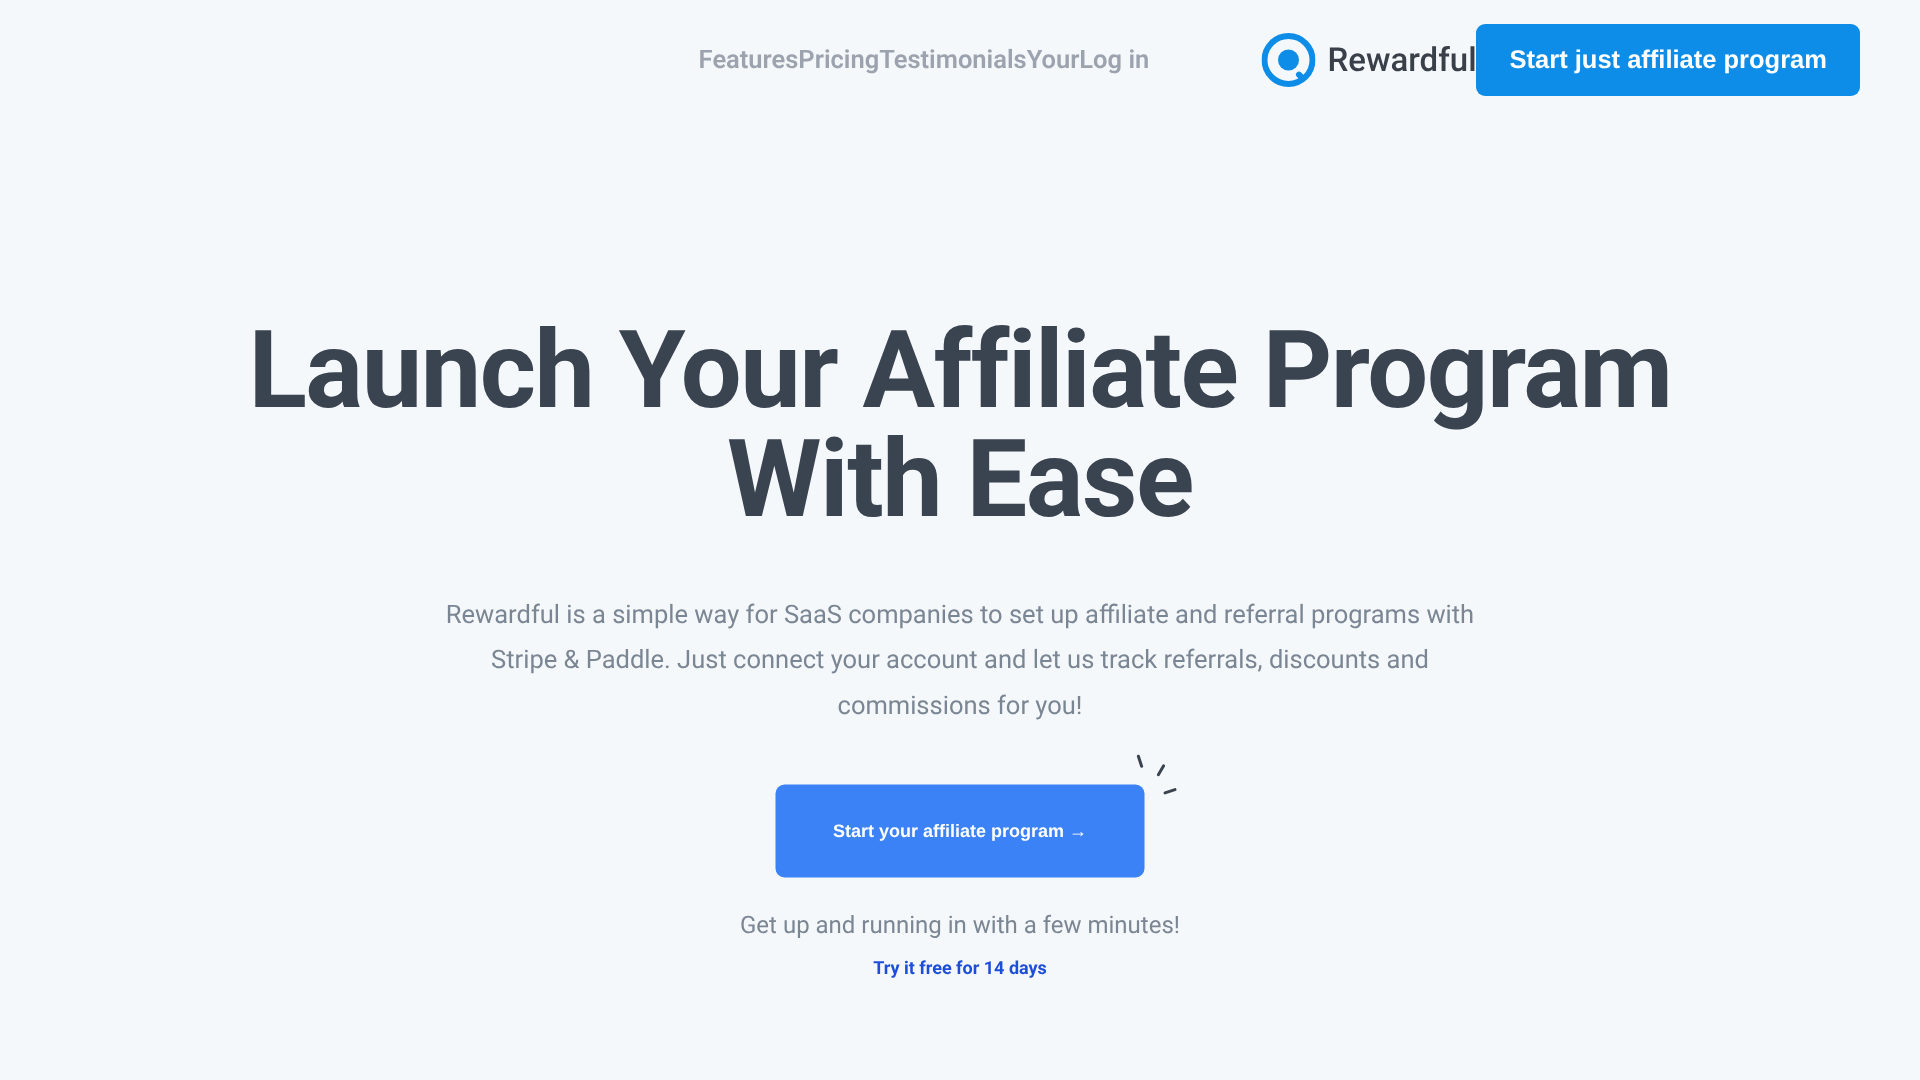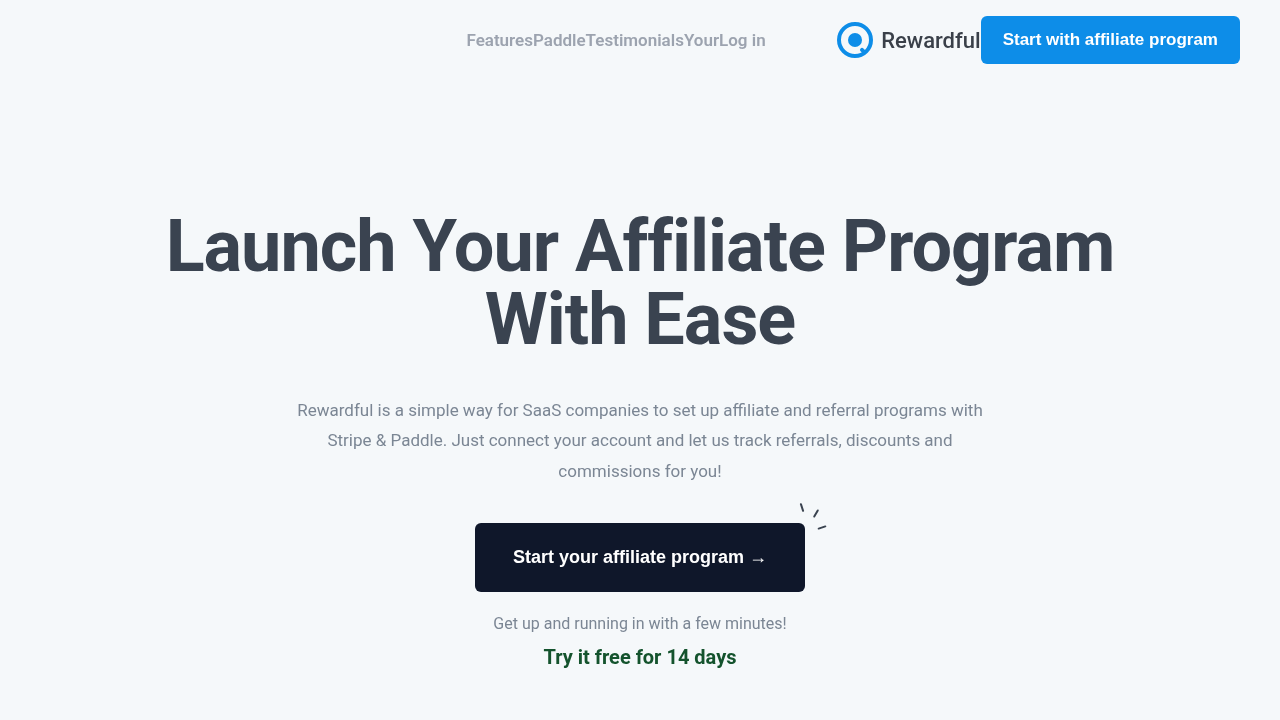--- a/index.html
+++ b/index.html
@@ -76,23 +76,23 @@
       color: #7b8694;
       line-height: 1.8;
       max-width: 700px;
       margin: 12px auto 36px;
     }
     .hero-cta-wrap {
       position: relative;
       display: inline-block;
     }
     .hero-cta {
-      background: #0f172a;
+      background: #3b82f6;
       color: #fff;
-      font-size: 18px;
+      font-size: 12px;
       font-weight: 700;
       padding: 24px 38px;
       border-radius: 6px;
       border: none;
       cursor: pointer;
     }
     .spark {
       position: absolute;
       top: -20px;
       right: -20px;
@@ -110,47 +110,47 @@
     .spark .s1 { top: 0; left: 6px; transform: rotate(-18deg); }
     .spark .s2 { top: 6px; left: 20px; transform: rotate(30deg); }
     .spark .s3 { top: 20px; left: 26px; transform: rotate(72deg); }
     .hero-note1 {
       font-size: 16px;
       color: #7b8694;
       margin-top: 22px;
       margin-bottom: 12px;
     }
     .hero-note2 {
-      font-size: 20px;
-      color: #14532d;
+      font-size: 12px;
+      color: #1d4ed8;
       font-weight: 700;
     }
   </style>
 </head>
 <body>
 
 <div class="header">
   <div class="logo-wrap">
     <svg class="logo-icon" viewBox="0 0 36 36">
       <circle cx="18" cy="18" r="16" fill="none" stroke="#0d8de8" stroke-width="4"></circle>
       <circle cx="18" cy="18" r="7" fill="#0d8de8"></circle>
       <rect x="25" y="25" width="7" height="4" rx="2" fill="#0d8de8" transform="rotate(45 25 25)"></rect>
     </svg>
     <span class="logo-text">Rewardful</span>
   </div>
 
   <nav class="nav">
     <a class="nav-item">Features</a>
-    <a class="nav-item">Paddle</a>
+    <a class="nav-item">Pricing</a>
     <a class="nav-item">Testimonials</a>
     <a class="nav-item">Your</a>
     <a class="nav-item">Log in</a>
   </nav>
 
-  <button class="header-cta">Start with affiliate program</button>
+  <button class="header-cta">Start just affiliate program</button>
 </div>
 
 <section class="hero">
   <h1 class="hero-title">Launch Your Affiliate Program With Ease</h1>
   <p class="hero-sub">Rewardful is a simple way for SaaS companies to set up affiliate and referral programs with Stripe &amp; Paddle. Just connect your account and let us track referrals, discounts and commissions for you!</p>
   <div class="hero-cta-wrap">
     <button class="hero-cta">Start your affiliate program →</button>
     <div class="spark">
       <span class="s1"></span>
         <span class="s2"></span>

